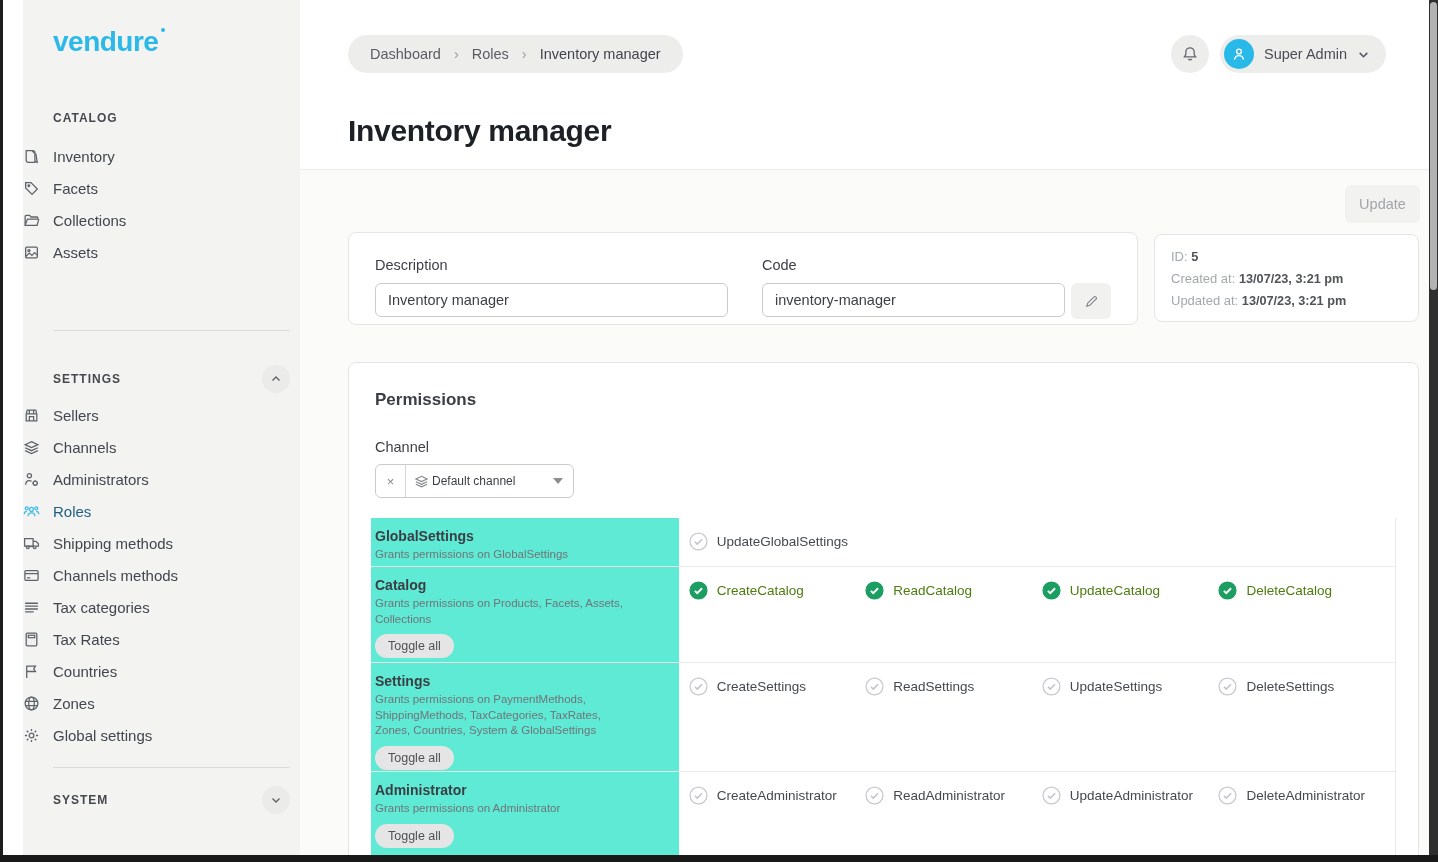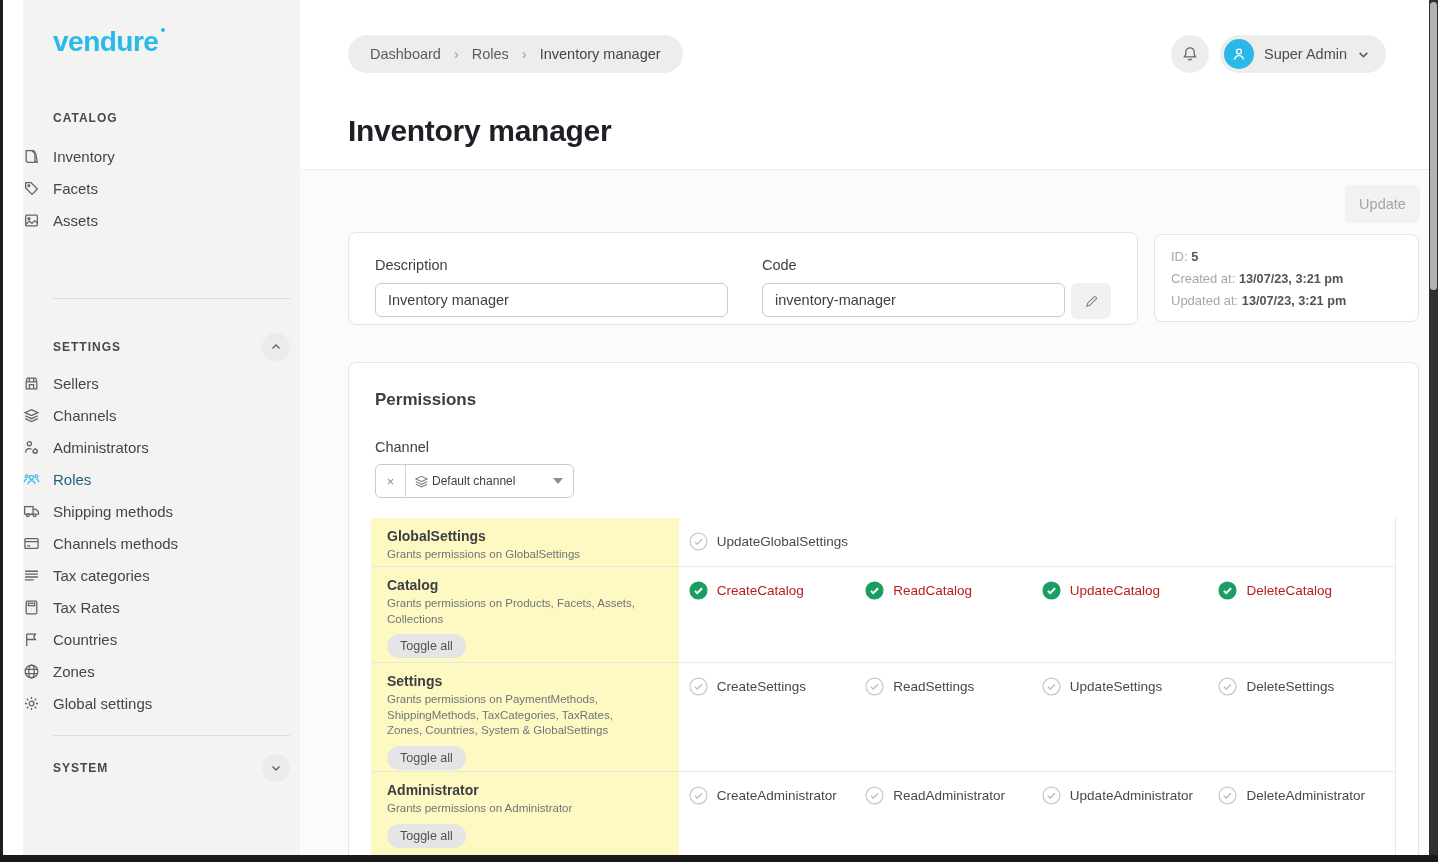--- a/index.html
+++ b/index.html
@@ -66,33 +66,33 @@
   .perm-heading { font-size:17px; color:#3b3e44; position:absolute; left:26px; top:27px; }
   .channel-label { font-size:14.5px; color:#3c3f45; position:absolute; left:26px; top:76px; }
   .channel-select { position:absolute; left:26px; top:101px; width:199px; height:34px; border:1px solid #cbcbcb; border-radius:6px; background:#fff; display:flex; align-items:center; padding:0 10px 0 0; cursor:pointer; }
   .chip-x { width:30px; height:100%; border:none; background:none; color:#85898e; font-size:13px; cursor:pointer; border-right:1px solid #d6d6d5; }
   .channel-select .layers { color:#85898e; margin-left:8px; }
   .channel-select .val { font-size:12px; color:#3b3e44; margin-left:3px; flex:1; }
   .select-arrow { width:0; height:0; border-left:5px solid transparent; border-right:5px solid transparent; border-top:6px solid #8a8e93; }
 
   .perm-table { position:absolute; left:22px; top:155px; width:1025px; border-right:1px solid #e9e9e8; }
   .perm-row { display:flex; }
-  .perm-left { width:308px; background:#fef9c3; padding:10px 16px 0 16px; border-bottom:1px solid #e4e6e4; }
+  .perm-left { width:308px; background:#5eead4; padding:10px 16px 0 4px; border-bottom:1px solid #e4e6e4; }
   .perm-right { width:717px; display:grid; grid-template-columns:repeat(4,1fr); align-content:start; padding:13px 0 0 10px; border-bottom:1px solid #ebebea; }
   .perm-row.r1 .perm-left, .perm-row.r1 .perm-right { height:49px; }
   .perm-row.r2 .perm-left, .perm-row.r2 .perm-right { height:96px; }
   .perm-row.r3 .perm-left, .perm-row.r3 .perm-right { height:109px; }
   .perm-row.r4 .perm-left, .perm-row.r4 .perm-right { height:84px; border-bottom:1px solid #ebebea; }
   .group-name { font-size:14px; font-weight:700; color:#3b3e44; margin-bottom:3px; }
   .group-desc { font-size:11.5px; color:#70747a; line-height:15.5px; max-width:252px; }
   .toggle-all { margin-top:7px; border:none; background:#e4e5e4; color:#4e5257; font-size:12.5px; font-family:"Liberation Sans",sans-serif; border-radius:13px; padding:5px 13px; cursor:pointer; }
   .perm-item { display:flex; align-items:center; gap:9px; font-size:13.5px; color:#45494f; cursor:pointer; height:20px; }
   .perm-item svg circle { fill:none; stroke:#c6cacd; stroke-width:1.2; }
   .perm-item svg path { fill:none; stroke:#bfc3c6; stroke-width:1.4; }
-  .perm-item.checked { color:#b91c1c; }
+  .perm-item.checked { color:#4d7c0f; }
   .perm-item.checked svg circle { fill:#1c9d62; stroke:#1c9d62; }
   .perm-item.checked svg path { stroke:#fff; stroke-width:1.8; }
 </style>
 </head>
 <body>
 
 <nav class="sidebar">
   <div class="logo"><span>vendure</span><span class="mark"></span></div>
   <div class="sp-logo-cat"></div>
 
@@ -111,20 +111,28 @@
     <span>Inventory</span>
   </div>
   <div class="side-item">
     <span class="si">
         <svg width="17" height="17" viewBox="0 0 16 16" fill="none" stroke="currentColor" stroke-width="1.2">
           <path d="M2.5 2.5h5l6 6-5 5-6-6z"></path>
           <circle cx="5.5" cy="5.5" r="0.8"></circle>
         </svg>
       </span>
     <span>Facets</span>
+  </div>
+  <div class="side-item">
+    <span class="si">
+        <svg width="17" height="17" viewBox="0 0 16 16" fill="none" stroke="currentColor" stroke-width="1.2">
+          <path d="M2 12.5V4.2a1 1 0 0 1 1-1h3.2l1.4 1.5H13a1 1 0 0 1 1 1v1H4.2L2 12.5h11.3l1.6-5.8"></path>
+        </svg>
+      </span>
+    <span>Collections</span>
   </div>
   <div class="side-item">
     <span class="si">
         <svg width="17" height="17" viewBox="0 0 16 16" fill="none" stroke="currentColor" stroke-width="1.2">
           <rect x="2.5" y="3" width="11" height="10" rx="1"></rect>
           <circle cx="5.6" cy="6.2" r="1"></circle>
           <path d="M2.8 11.5l3.2-3 2.4 2.2 2.6-2.6 2.4 2.4"></path>
         </svg>
       </span>
     <span>Assets</span>

